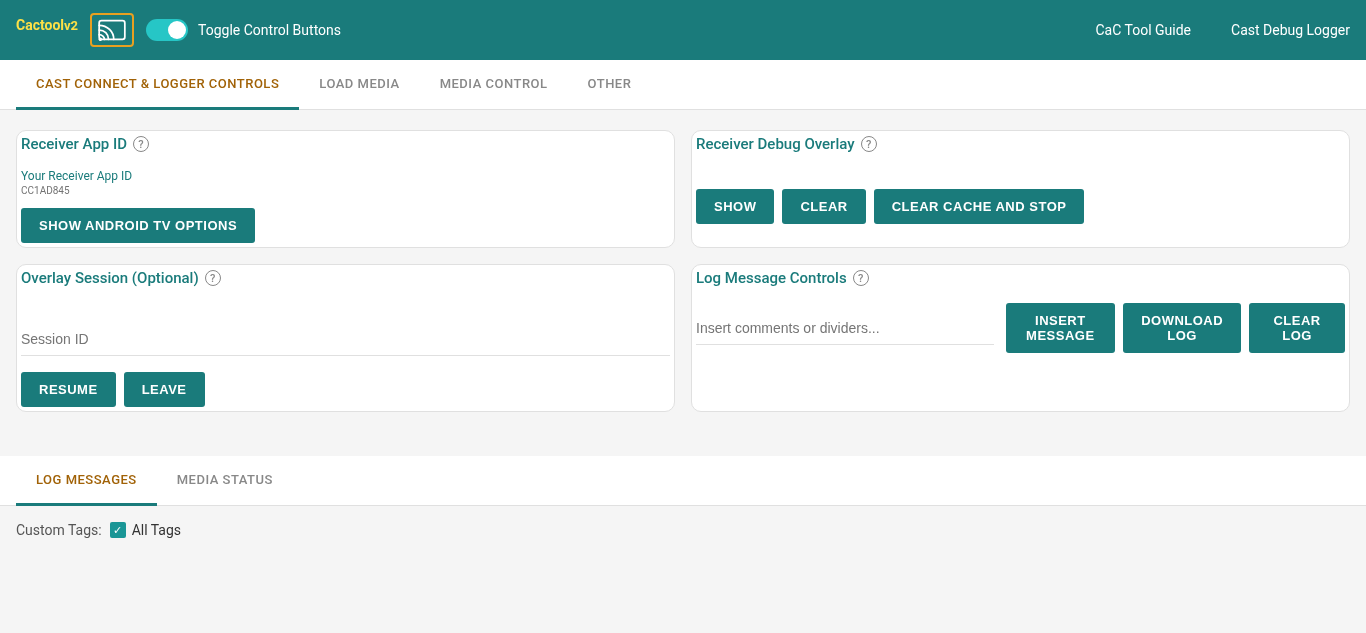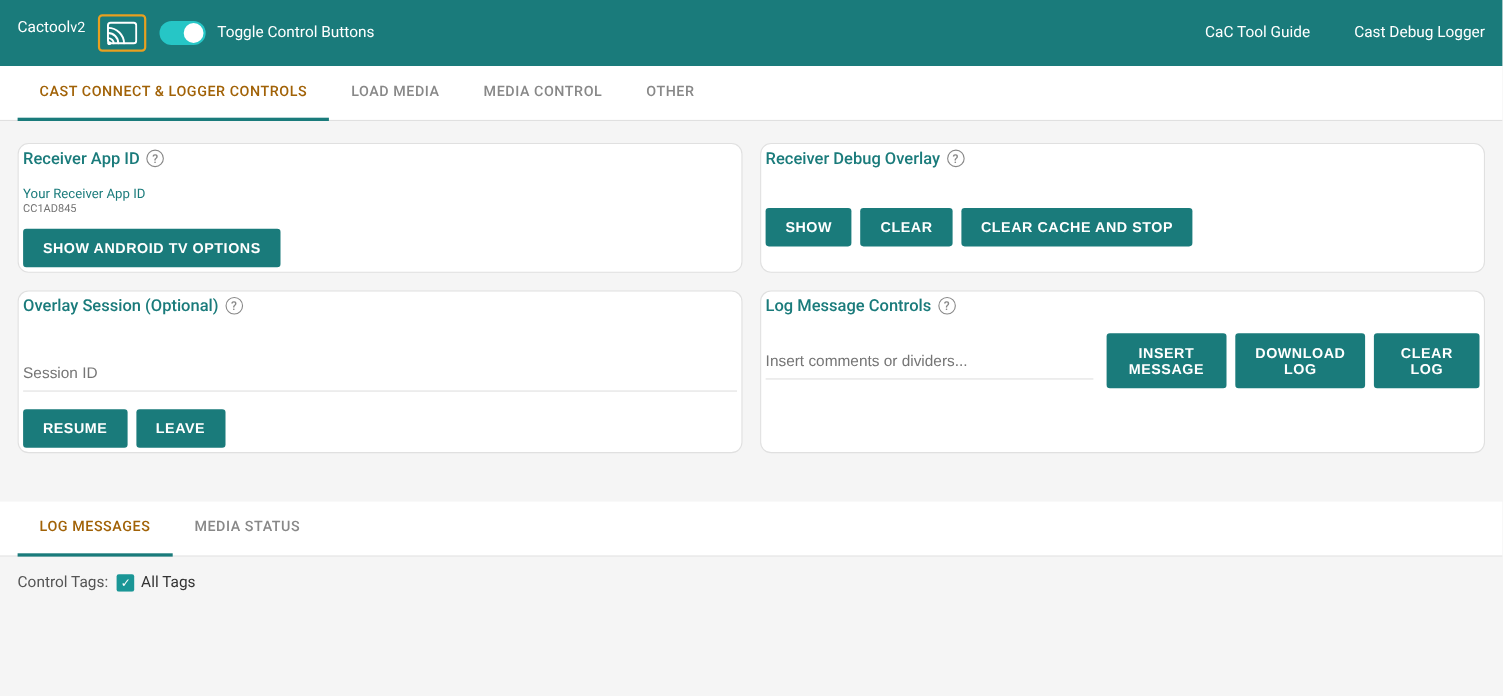--- a/index.html
+++ b/index.html
@@ -13,23 +13,23 @@
       align-items: center;
       padding: 0 16px;
       justify-content: space-between;
     }
     .header-left {
       display: flex;
       align-items: center;
       gap: 12px;
     }
     .logo-text {
-      color: #ffffff;
+      color: #fde047;
       font-size: 22px;
-      font-weight: 400;
+      font-weight: 700;
     }
     .logo-text span {
       font-size: 14px;
       vertical-align: super;
     }
     .cast-icon-wrapper {
       border: 2px solid #e8a020;
       border-radius: 4px;
       padding: 4px 6px;
       display: flex;
@@ -363,18 +363,18 @@
     </div>
   </div>
 </div>
 
 <nav class="bottom-tabs">
   <div class="tab active">LOG MESSAGES</div>
   <div class="tab">MEDIA STATUS</div>
 </nav>
 
 <div class="custom-tags-row">
-  <span>Control Tags:</span>
+  <span>Custom Tags:</span>
   <div class="checkbox-wrapper">
     <div class="checkbox"></div>
     <span class="all-tags-label">All Tags</span>
   </div>
 </div>
 
 </body></html>

